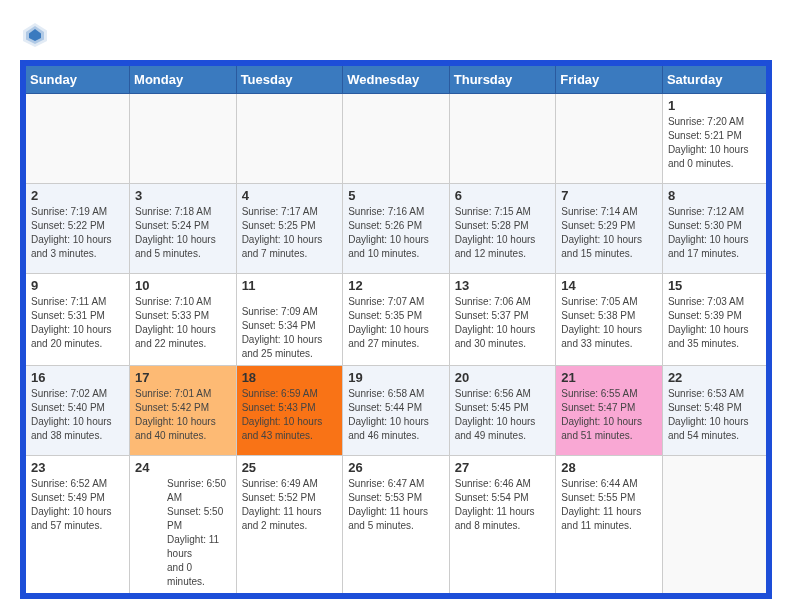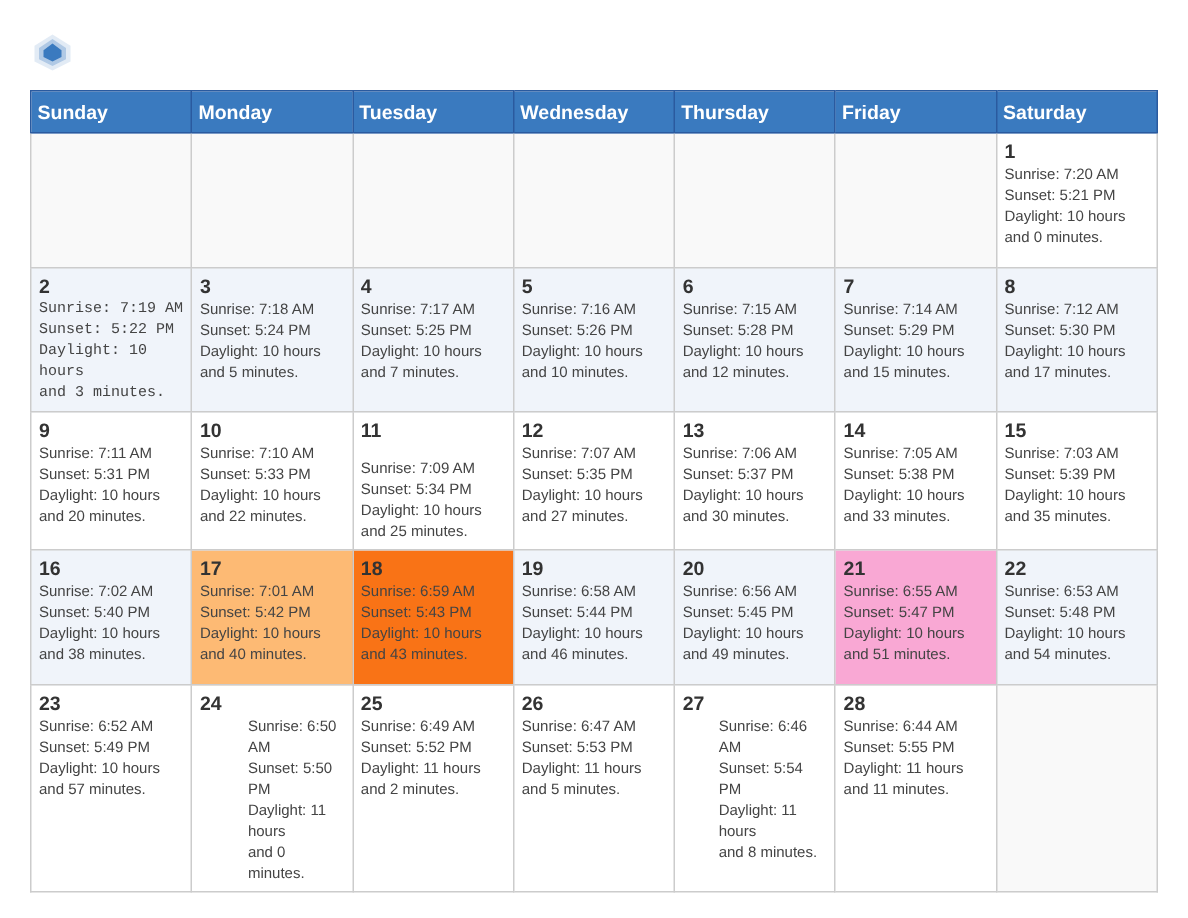--- a/index.html
+++ b/index.html
@@ -48,21 +48,21 @@
       color: #333;
       font-weight: normal;
     }
     .title-location {
       font-size: 15px;
       color: #555;
     }
     .calendar {
       width: 100%;
       border-collapse: collapse;
-      border: 1px solid #1d4ed8;
+      border: 6px solid #1d4ed8;
     }
     .calendar th {
       background: #3a7abf;
       color: #fff;
       font-size: 13px;
       font-weight: bold;
       padding: 6px 4px;
       text-align: left;
       border: 1px solid #2a5a9f;
     }
@@ -143,21 +143,21 @@
           <span class="day-number">1</span>
           <div class="day-info" style="white-space: pre-line;">Sunrise: 7:20 AM
 Sunset: 5:21 PM
 Daylight: 10 hours
 and 0 minutes.</div>
         </td>
       </tr>
       <tr class="week-row" style="background: rgb(240, 244, 250);">
         <td style="background: rgb(240, 244, 250);">
           <span class="day-number">2</span>
-          <div class="day-info" style="white-space: pre-line; font-family: Liberation Mono, monospace;">Sunrise: 7:19 AM
+          <div class="day-info" style="white-space: pre-line;">Sunrise: 7:19 AM
 Sunset: 5:22 PM
 Daylight: 10 hours
 and 3 minutes.</div>
         </td>
         <td style="background: rgb(240, 244, 250);">
           <span class="day-number">3</span>
           <div class="day-info" style="white-space: pre-line;">Sunrise: 7:18 AM
 Sunset: 5:24 PM
 Daylight: 10 hours
 and 5 minutes.</div>
@@ -324,21 +324,21 @@
         </td>
         <td>
           <span class="day-number">26</span>
           <div class="day-info" style="white-space: pre-line;">Sunrise: 6:47 AM
 Sunset: 5:53 PM
 Daylight: 11 hours
 and 5 minutes.</div>
         </td>
         <td>
           <span class="day-number">27</span>
-          <div class="day-info" style="white-space: pre-line; margin-left: 24px;">Sunrise: 6:46 AM
+          <div class="day-info" style="white-space: pre-line;">Sunrise: 6:46 AM
 Sunset: 5:54 PM
 Daylight: 11 hours
 and 8 minutes.</div>
         </td>
         <td>
           <span class="day-number">28</span>
           <div class="day-info" style="white-space: pre-line;">Sunrise: 6:44 AM
 Sunset: 5:55 PM
 Daylight: 11 hours
 and 11 minutes.</div>

